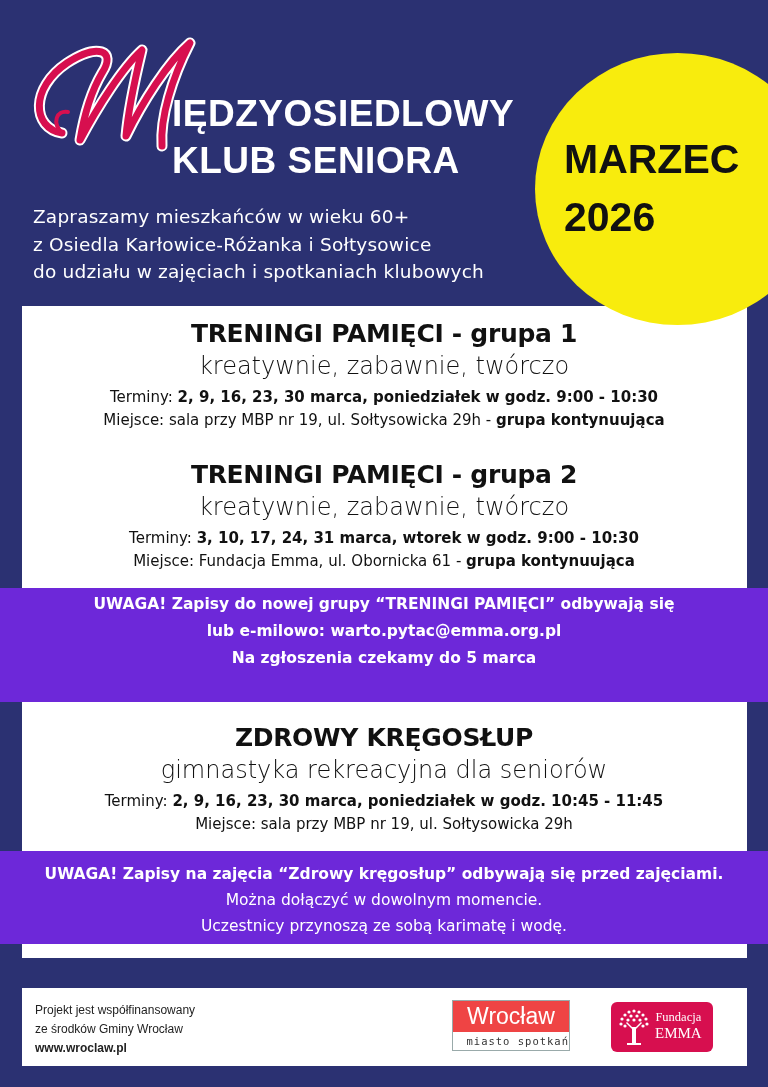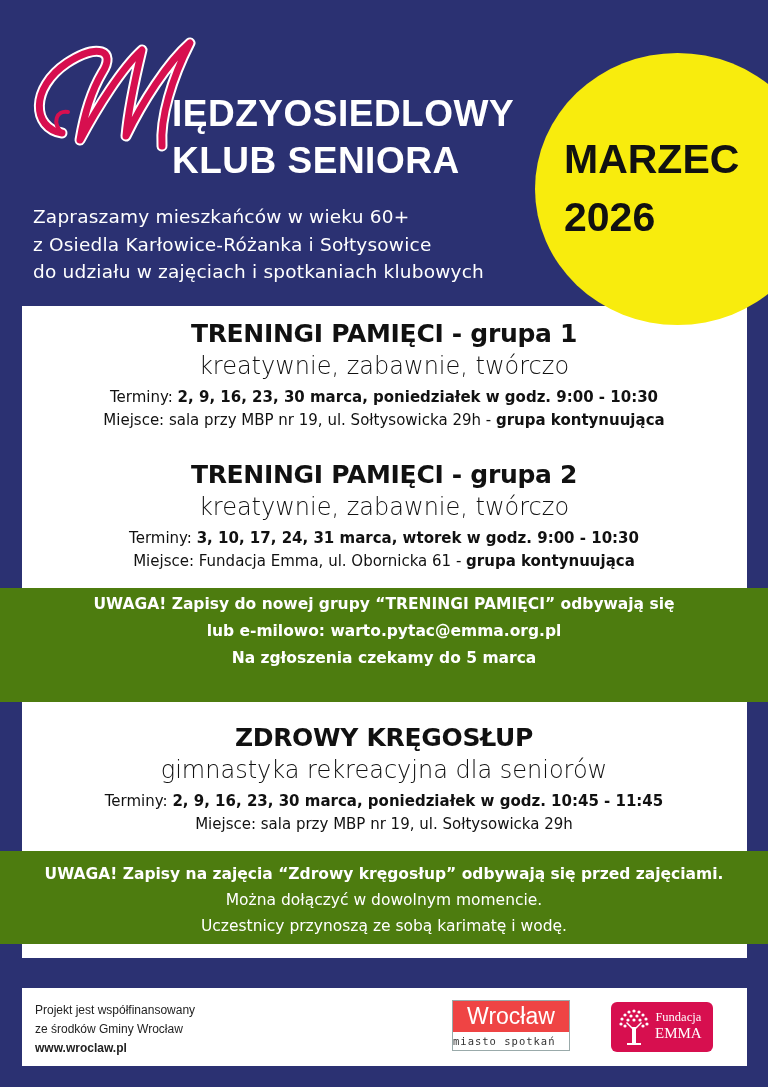--- a/index.html
+++ b/index.html
@@ -13,32 +13,32 @@
   #circle { left:535px; top:53px; width:285px; height:272px; border-radius:50%; background:#f8ec0d; }
   .month { color:#111; font-family:"Liberation Sans", sans-serif; font-weight:bold; font-size:41px; white-space:nowrap; }
   #month { left:564px; top:136px; }
   #year { left:564px; top:194px; }
   #panel { left:22px; top:306px; width:725px; height:652px; background:#fff; }
   .section { position:absolute; left:0; width:768px; text-align:center; color:#111; }
   .s-title { font-weight:bold; font-size:25px; line-height:32px; letter-spacing:-0.3px; }
   .s-sub { font-size:24px; line-height:32px; font-weight:300; }
   .s-line { font-size:15px; line-height:23px; }
   .s-line b { font-weight:bold; }
-  .band { position:absolute; left:0; width:768px; background:#4d7c0f; color:#fff; text-align:center; }
+  .band { position:absolute; left:0; width:768px; background:#6d28d9; color:#fff; text-align:center; }
   #band1 { top:588px; height:114px; padding-top:3px; box-sizing:border-box; }
   #band1 .bl { font-weight:bold; font-size:15.5px; line-height:27px; }
   #band2 { top:851px; height:93px; padding-top:10px; box-sizing:border-box; }
   #band2 .bl { font-size:15.5px; line-height:26px; }
   #band2 .bl.b { font-weight:bold; }
   #footer { left:22px; top:988px; width:725px; height:78px; background:#fff; }
   #footer-text { left:35px; top:1001px; font-family:Liberation Sans, sans-serif; font-size:12px; line-height:19px; color:#222; white-space:nowrap; }
   #footer-text .url { font-weight:bold; }
   #wroclaw-logo { left:452px; top:1000px; width:118px; height:51px; border:1px solid #9aa; box-sizing:border-box; }
   #wroclaw-top { background:#ef4444; color:#fff; height:31px; text-align:center; font-family:"Liberation Sans", sans-serif; font-size:23px; line-height:31px; }
-  #wroclaw-bot { background:#fff; color:#333; height:18px; text-align:left; font-family:"DejaVu Sans Mono", monospace; font-size:10.5px; line-height:18px; letter-spacing:1px; }
+  #wroclaw-bot { background:#fff; color:#333; height:18px; text-align:right; font-family:"DejaVu Sans Mono", monospace; font-size:10.5px; line-height:18px; letter-spacing:1px; }
   #emma-logo { left:611px; top:1002px; width:102px; height:50px; background:#d70f4f;border-radius:6px; }
   #emma-text { position:absolute; left:44px; top:7px; color:#fff; font-family:"Liberation Serif", serif; font-size:12.5px; line-height:16px; text-align:center; }
   #emma-text .big { font-size:15px; }
   #emma-tree { position:absolute; left:6px; top:5px; width:34px; height:40px; }
 </style>
 </head>
 <body>
 
 <svg id="script-m" class="abs" viewBox="0 0 180 130">
   <g fill="none" stroke-linecap="round" stroke-linejoin="round">

